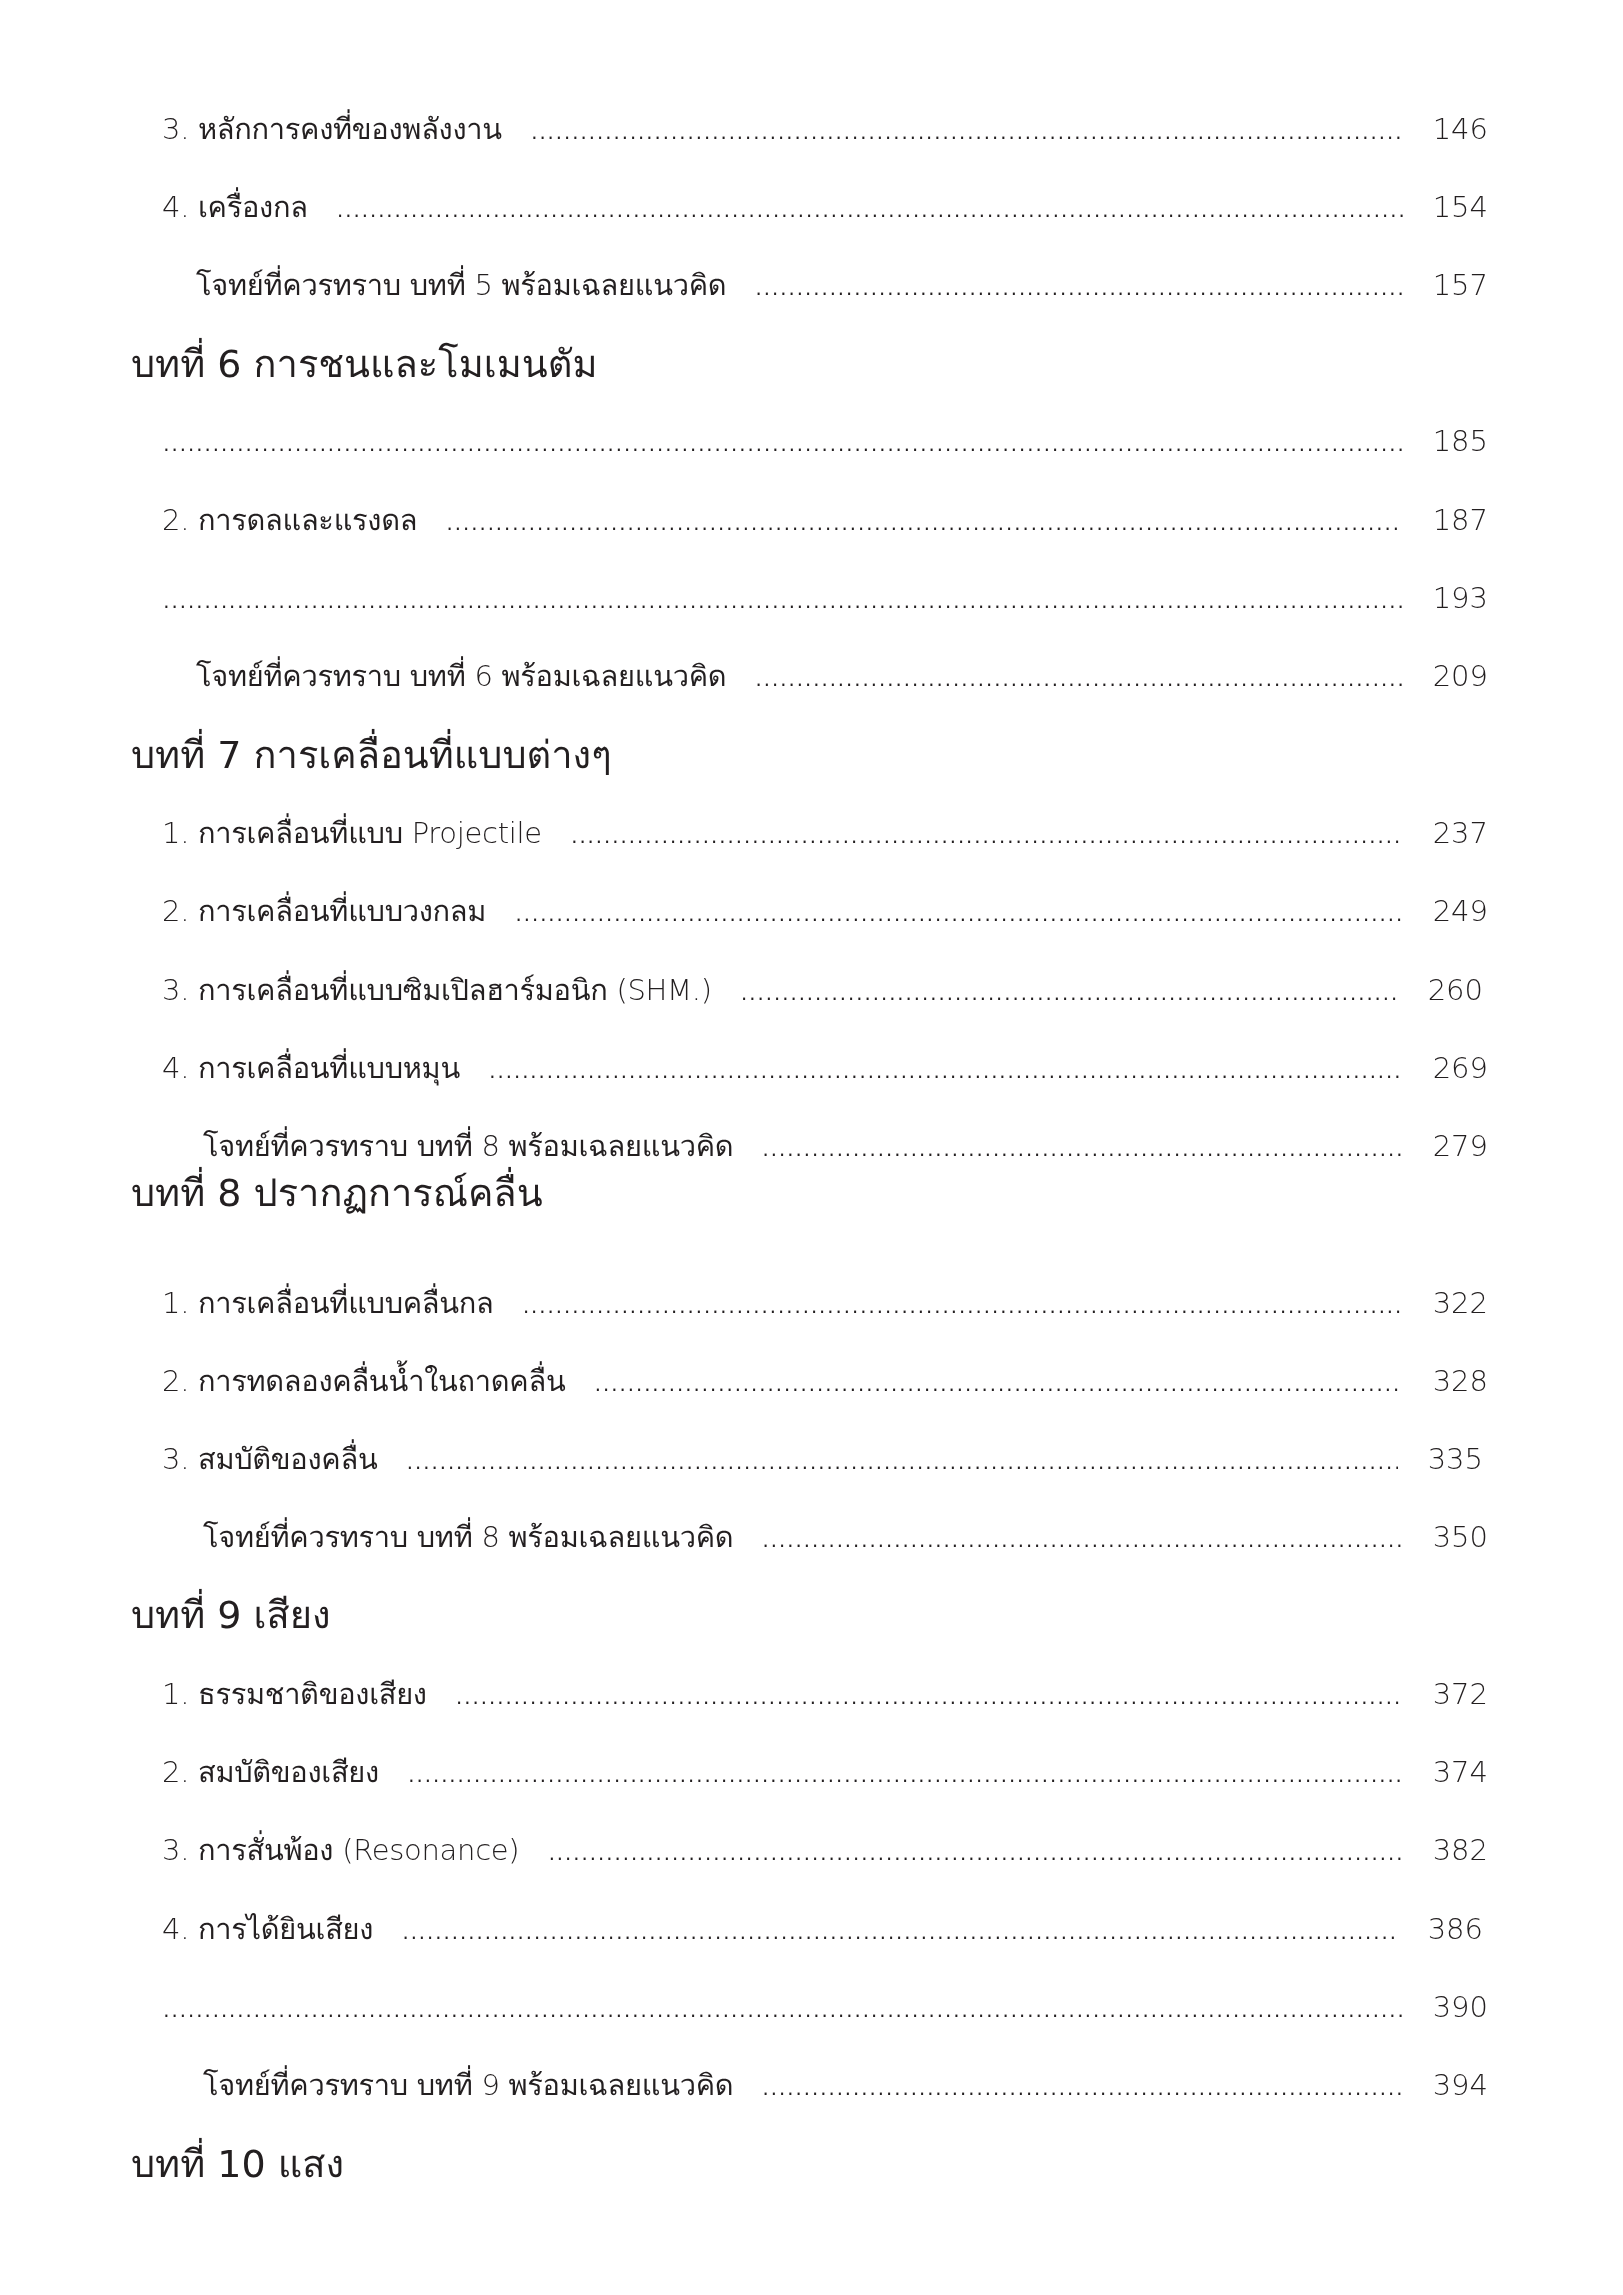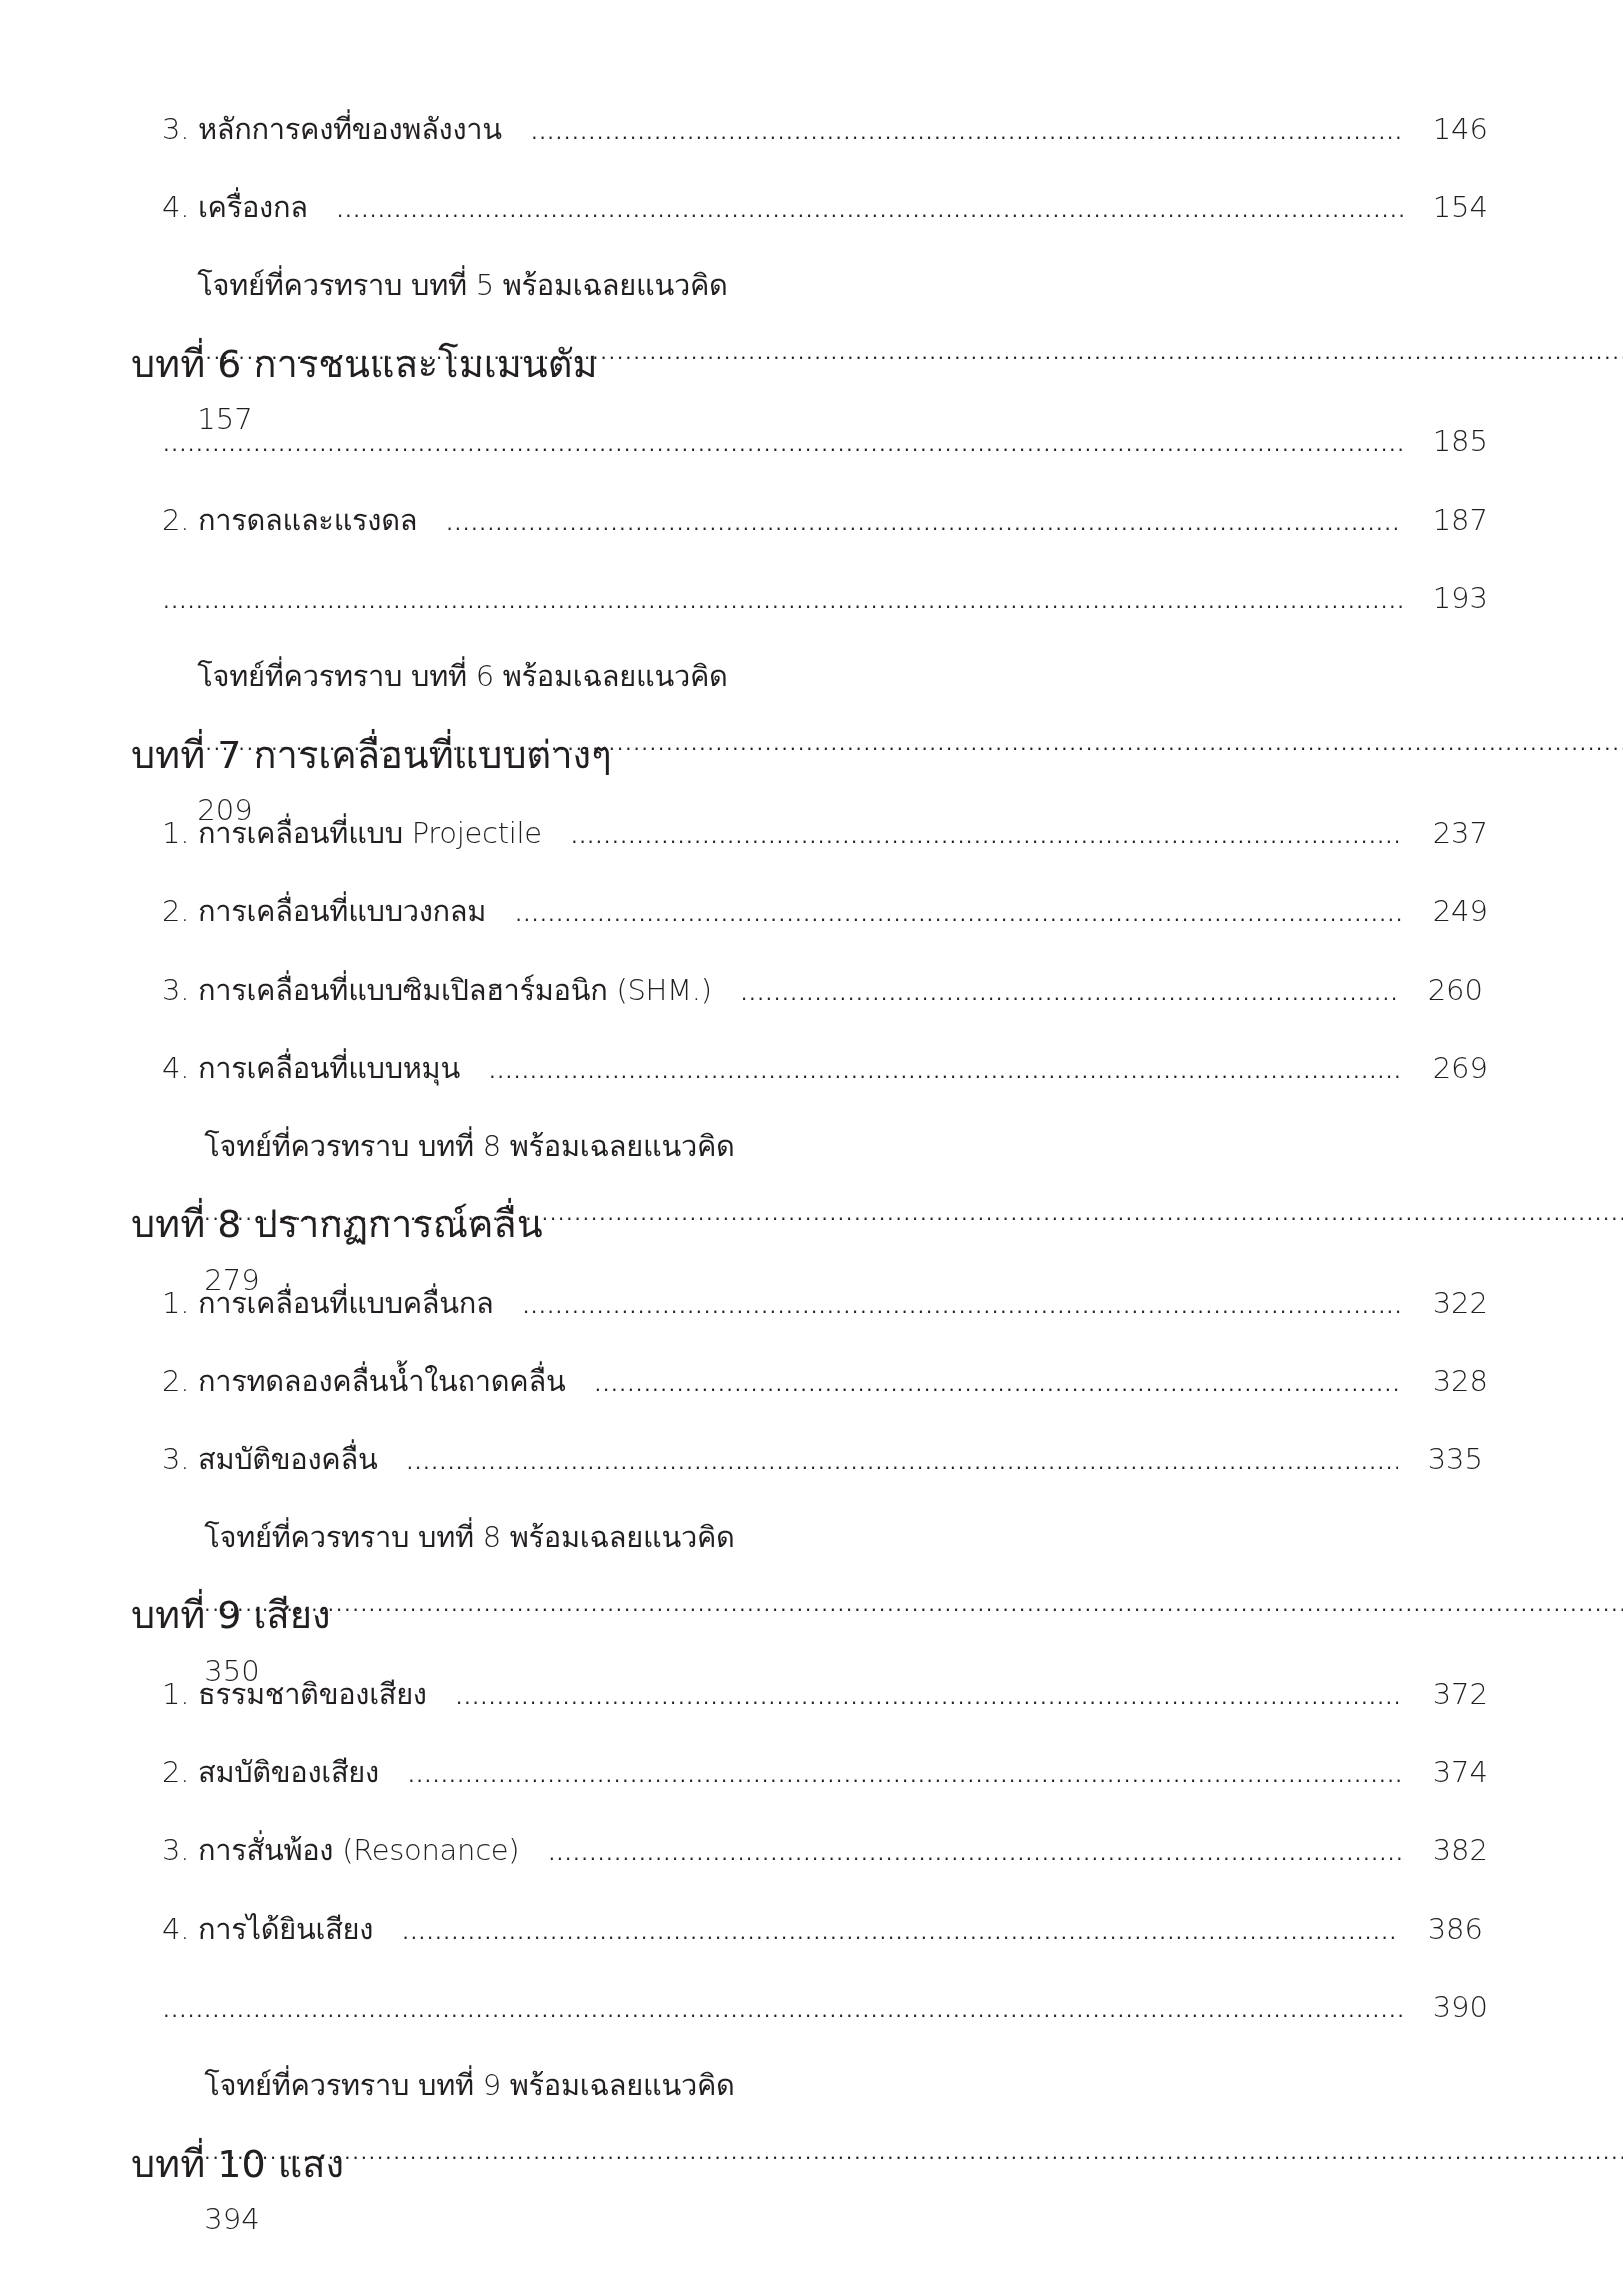--- a/index.html
+++ b/index.html
@@ -2,21 +2,21 @@
 <html style="font-size:10.5px"><head>
 <meta charset="utf-8">
 <style>
   html, body { margin:0; padding:0; background:#ffffff; }
   body { width:1623px; height:2295px; position:relative; overflow:hidden;
          font-family:"DejaVu Sans", "Liberation Sans", sans-serif; color:#231f20; }
   .toc { position:absolute; left:0; top:0; width:1623px; }
   .row { position:absolute; left:0; width:1623px; height:79px; }
   .entry { position:absolute; display:flex; align-items:baseline; right:135px; font-size:29px; line-height:39px; top:18.3px;gap:28px; }
   .entry.lvl-item { left:162px; }
-  .entry.lvl-quiz { left:196px;flex-direction:column; }
+  .entry.lvl-quiz { left:196px; }
   .entry .label { white-space:nowrap; font-weight:300; letter-spacing:-0.3px; }
   .entry .leader { flex:1; overflow:hidden; white-space:nowrap; margin:0 1.3px; font-size:19.6px; letter-spacing:2px; color:#231f20; }
   .entry .leader::before { content:"...................................................................................................................................................................................................................................................................................................................................................................................................................................................................................................................................................................................................................."; }
   .entry .page { white-space:nowrap; font-weight:300; }
   .heading { position:absolute; left:131px; top:18.3px; font-size:38px; line-height:39px; font-weight:normal; white-space:nowrap; }
 </style>
 </head>
 <body>
 
 <div class="toc">
@@ -102,21 +102,21 @@
         <span class="page">269</span>
     </div>
   </div>
   <div class="row" style="top:1109px">
     <div class="entry lvl-quiz" style="left:203px">
       <span class="label">โจทย์ที่ควรทราบ บทที่ 8 พร้อมเฉลยแนวคิด</span>
         <span class="leader"></span>
         <span class="page">279</span>
     </div>
   </div>
-  <div class="row" style="top:1187px">
+  <div class="row" style="top:1156px">
     <div class="heading">บทที่ 8 ปรากฏการณ์คลื่น</div>
   </div>
   <div class="row" style="top:1266px">
     <div class="entry lvl-item">
       <span class="label">1. การเคลื่อนที่แบบคลื่นกล</span>
         <span class="leader"></span>
         <span class="page">322</span>
     </div>
   </div>
   <div class="row" style="top:1344px">

